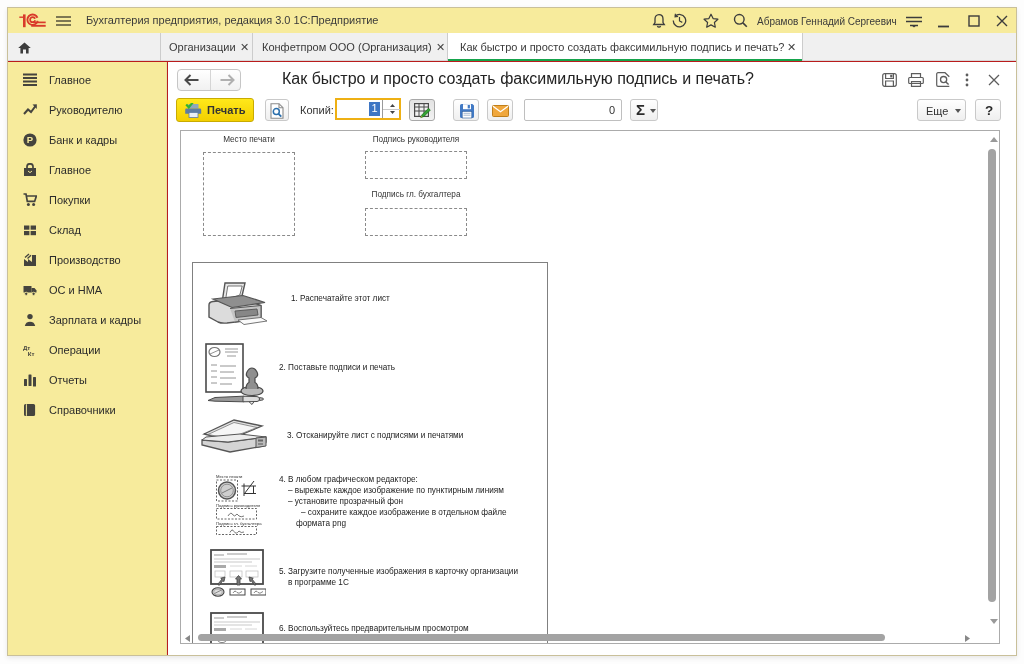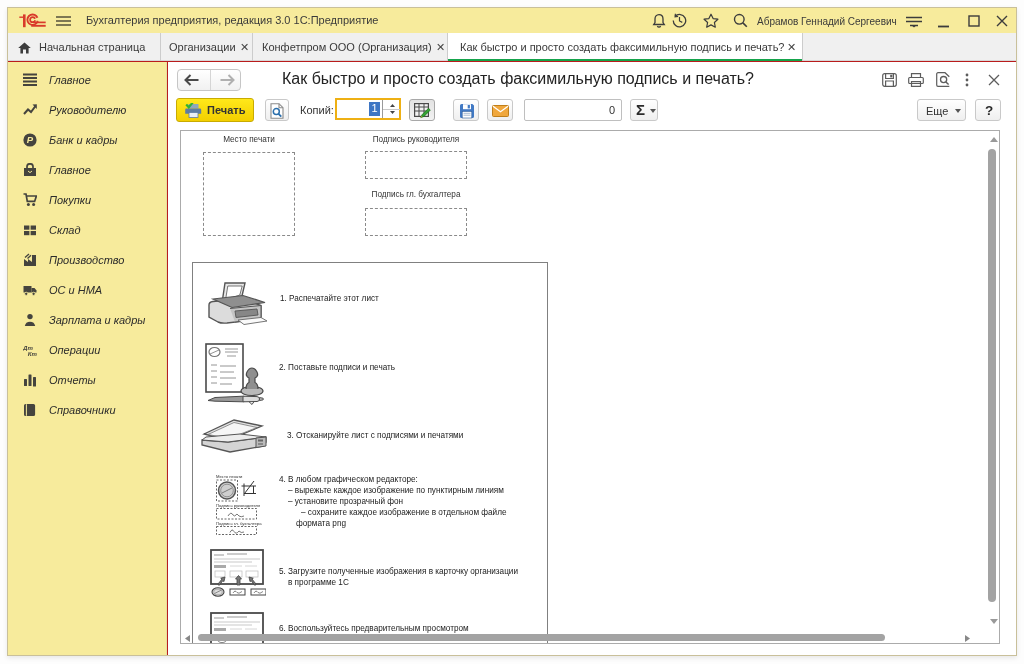--- a/index.html
+++ b/index.html
@@ -9,21 +9,21 @@
 
 #titlebar { position:absolute; left:0; top:0; width:1008px; height:25px; background:#f7eb9c; }
 #tbtitle { position:absolute; left:78px; top:6px; font-size:11px; color:#3a3a3a; }
 #username { position:absolute; left:749px; top:8px; font-size:10px; color:#3a3a3a; }
 
 #tabbar { position:absolute; left:0; top:25px; width:1008px; height:28px; background:#f0f0f0; border-bottom:1px solid #d7d7d7; }
 .tab { position:absolute; top:0; height:28px; font-size:11px; color:#3a3a3a; }
 .tabsep { position:absolute; top:0; width:1px; height:28px; background:#cccccc; }
 .tabx { color:#444; font-size:11px; }
 
-#sidebar { position:absolute; left:0; top:54px; width:159px; height:593px; background:#f7eb9c; border-right:1px solid #e8dfa0;font-style:italic; }
+#sidebar { position:absolute; left:0; top:54px; width:159px; height:593px; background:#f7eb9c; border-right:1px solid #e8dfa0; }
 .sbitem { position:absolute; left:0; width:159px; height:30px; }
 .sbicon { position:absolute; left:15px; top:8px; width:14px; height:14px; }
 .sbtext { position:absolute; left:41px; top:9px; font-size:11px; color:#2b2b2b; }
 #content { position:absolute; left:160px; top:54px; width:848px; height:593px; background:#fff; }
 
 .hbtn { position:absolute; border:1px solid #c6c6c6; background:linear-gradient(#ffffff,#f1f1f1); }
 #navgroup { left:9px; top:7px; width:64px; height:22px; border-radius:4px; }
 #navsep { position:absolute; left:32px; top:0; width:1px; height:20px; background:#d5d5d5; }
 #htitle { position:absolute; left:0px; top:8px; width:700px; text-align:center; font-size:16px; color:#222; }
 
@@ -96,21 +96,20 @@
         <rect x="1" y="1" width="10" height="10" fill="none" stroke="#3c3c3c" stroke-width="1.4"></rect>
       </svg>
     <svg class="abs" style="left:988px;top:7px" width="12" height="12" viewBox="0 0 12 12">
         <path d="M1,1 L11,11 M11,1 L1,11" stroke="#3c3c3c" stroke-width="1.4"></path>
       </svg>
   </div>
   <div id="tabbar">
     <svg class="abs" style="left:10px;top:9px" width="13" height="12" viewBox="0 0 13 12">
       <path d="M0.2,6 L6.5,0.4 L12.8,6 L10.6,6 L10.6,11.6 L8,11.6 L8,7.6 L5,7.6 L5,11.6 L2.4,11.6 L2.4,6 Z" fill="#3c3c3c"></path>
     </svg>
-    <div class="tab" style="left:31px;top:8px">Начальная страница</div>
     <div class="tabsep" style="left:152px"></div>
     <div class="tab" style="left:161px;top:8px">Организации</div>
     <div class="tab tabx" style="left:232px;top:8px">✕</div>
     <div class="tabsep" style="left:244px"></div>
     <div class="tab" style="left:254px;top:8px">Конфетпром ООО (Организация)</div>
     <div class="tab tabx" style="left:428px;top:8px">✕</div>
     <div class="tabsep" style="left:439px"></div>
     <div class="abs" style="left:440px;top:0;width:354px;height:28px;background:#fff;border-bottom:2.5px solid #15a44c"></div>
     <div class="tab" style="left:452px;top:8px">Как быстро и просто создать факсимильную подпись и печать?</div>
     <div class="tab tabx" style="left:779px;top:8px">✕</div>
@@ -337,21 +336,21 @@
       <div id="instrbox">
         <svg class="abs" style="left:12px;top:16px" width="64" height="46" viewBox="0 0 64 46">
           <polygon points="17,24 20,4 40,4 37,17" fill="#e8e8e8" stroke="#555" stroke-width="1.4"></polygon>
           <polygon points="20.5,21 22.8,7 37.2,7 34.8,16" fill="#fff" stroke="#555" stroke-width="0.8"></polygon>
           <path d="M4,26 Q4,23 8,22.5 L34,20 Q39,20 42,21.5 L56,26.5 L56,38 Q56,40 52,40.5 L22,44 Q16,44.5 13,43 L4,38 Z" fill="#dcdcdc" stroke="#555" stroke-width="1.4"></path>
           <polygon points="8,20 38,16.5 60,23.5 27,28.5" fill="#8f8f8f" stroke="#555" stroke-width="1.2"></polygon>
           <path d="M25,29.5 L56,26.5 L56,38 Q56,40 52,40.5 L30,43" fill="#c4c4c4" stroke="#555" stroke-width="1"></path>
           <polygon points="30,32 52,30 53,36 31,38.5" fill="#878787" stroke="#555" stroke-width="0.9"></polygon>
           <polygon points="33,41 56,38.5 62,42 39,45.5" fill="#fafafa" stroke="#666" stroke-width="0.9"></polygon>
         </svg>
-        <div class="step" style="left:87px;top:30px">1. Распечатайте этот лист</div>
+        <div class="step" style="left:98px;top:30px">1. Распечатайте этот лист</div>
         <svg class="abs" style="left:12px;top:80px" width="60" height="62" viewBox="0 0 60 62">
           <rect x="1" y="1" width="37" height="48" fill="#fff" stroke="#4a4a4a" stroke-width="1.6"></rect>
           <ellipse cx="9.5" cy="9" rx="5.5" ry="4.5" fill="none" stroke="#777" stroke-width="1.2"></ellipse>
           <path d="M5,11 L14,7" stroke="#777" stroke-width="0.8"></path>
           <path d="M20,6 h13 M20,9 h13 M22,13 h9" stroke="#999" stroke-width="1"></path>
           <g stroke="#888" stroke-width="0.9">
             <path d="M6,22 h6 M15,23 h16"></path>
               <path d="M6,28 h6 M15,29 h14"></path>
             <path d="M6,34 h6 M15,35 h16"></path>
               <path d="M6,40 h6 M15,41 h12"></path>

